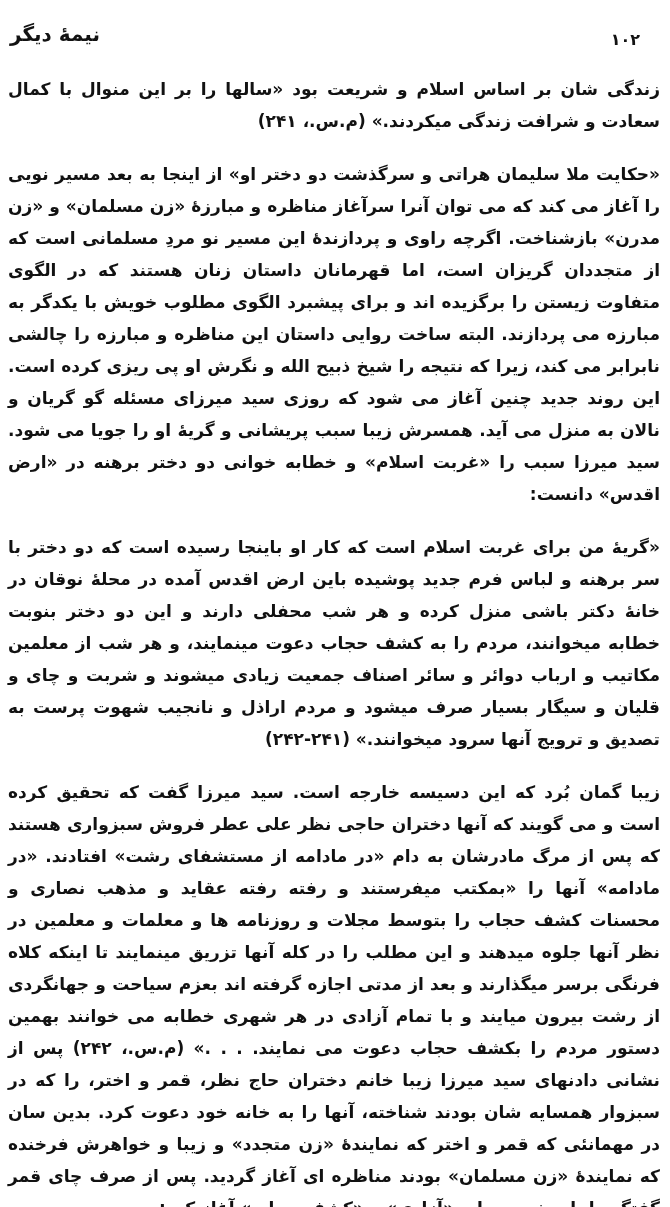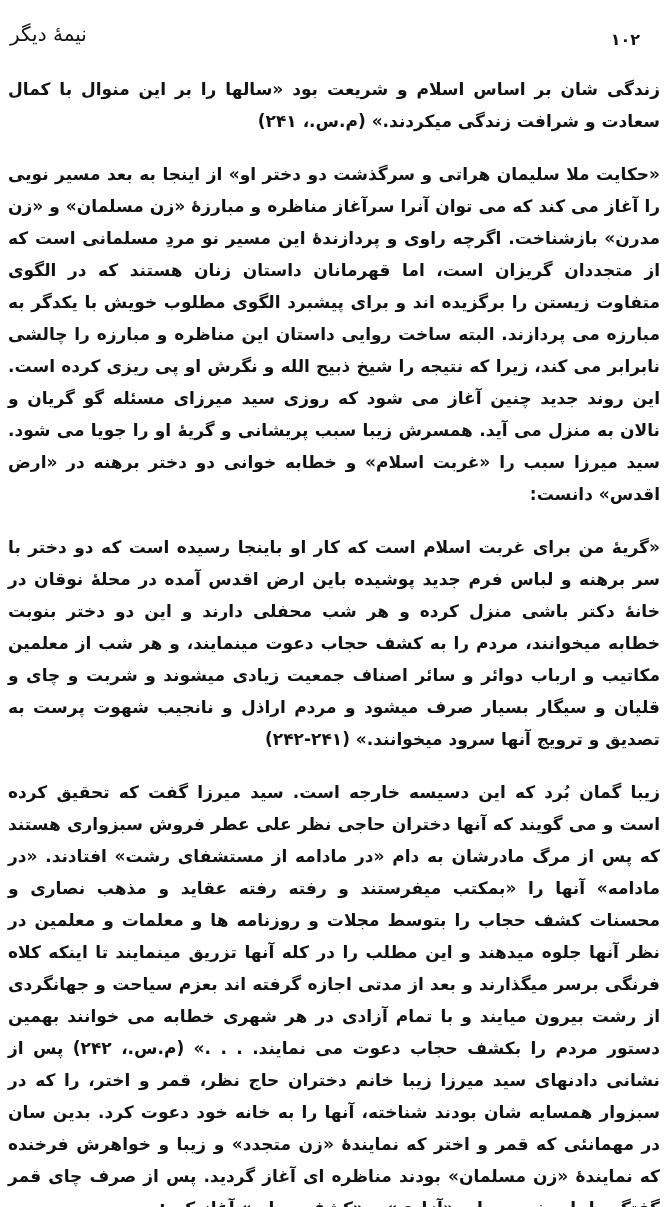--- a/index.html
+++ b/index.html
@@ -20,21 +20,21 @@
   .header {
     display: flex;
     flex-direction: row;
     justify-content: space-between;
     align-items: flex-start;
     padding: 22px 30px 0 10px;
     direction: ltr;
   }
   .journal-title {
     font-size: 20px;
-    font-weight: normal;
+    font-weight: bold;
     direction: rtl;
   }
   .page-number {
     font-size: 16px;
     font-weight: bold;
     margin-top: 8px;
     direction: rtl;
   }
   .content {
     direction: rtl;

